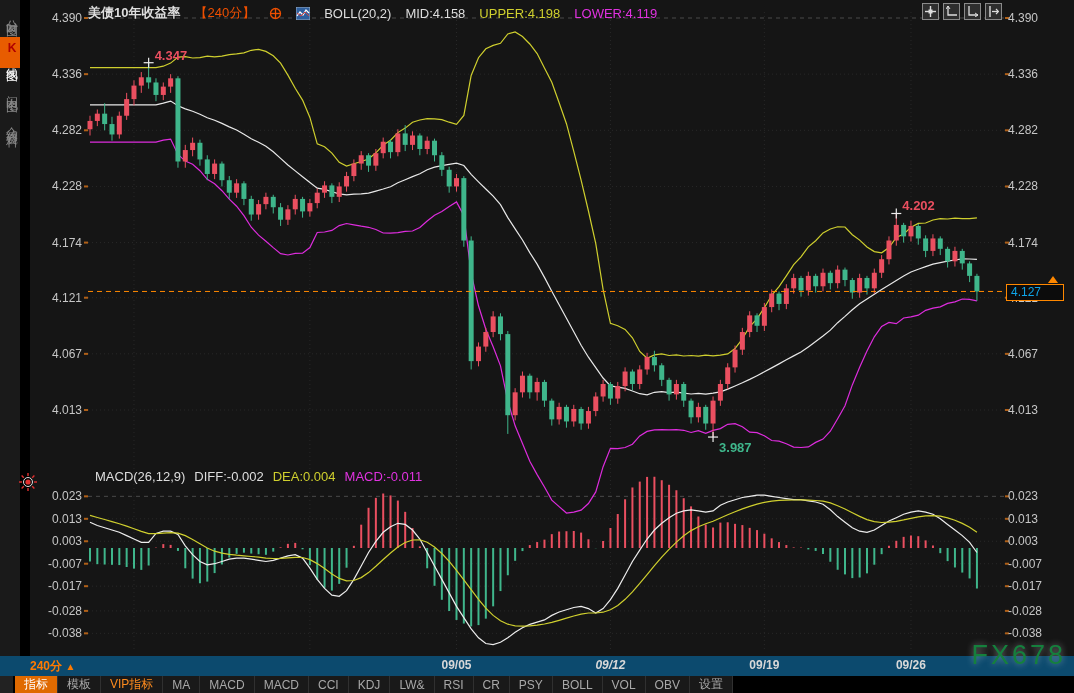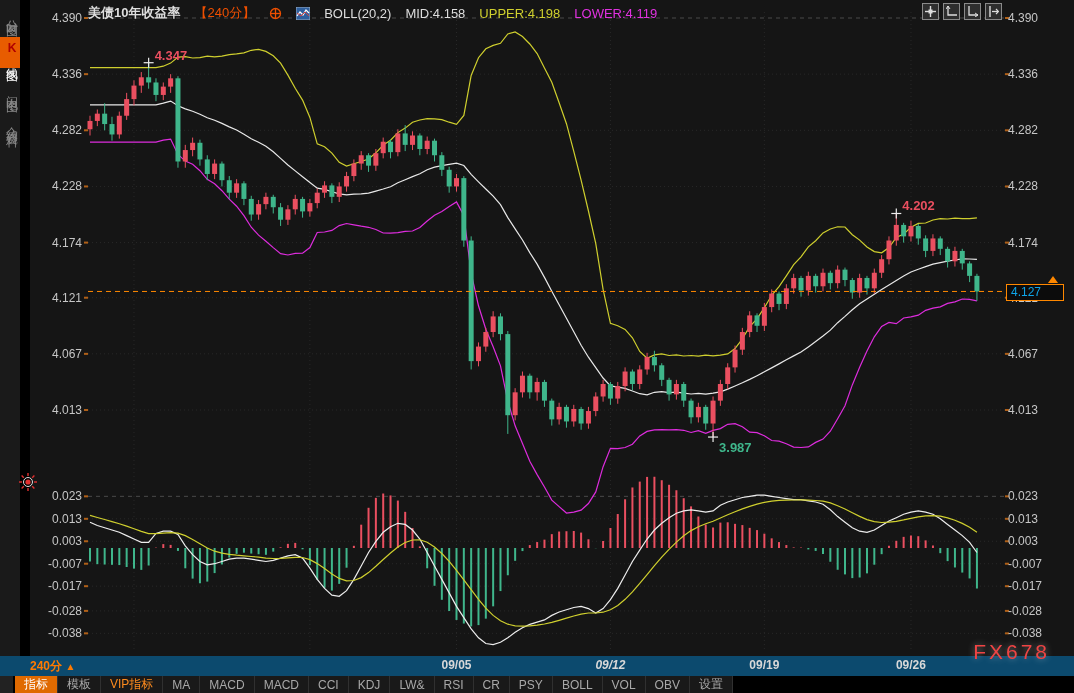--- a/index.html
+++ b/index.html
@@ -35,21 +35,21 @@
   
   #price-badge{position:absolute;left:1006px;top:284px;width:52px;height:15px;z-index:6;
                border:1px solid #ff8800;background:#0c0c0c;color:#0ea5e9;font-size:12px;
                line-height:15px;padding-left:4px;}
   #badge-tri{position:absolute;left:1048px;top:276px;width:0;height:0;z-index:6;
              border-left:5px solid transparent;border-right:5px solid transparent;
              border-bottom:7px solid #ff8800;}
   
   #burst{position:absolute;left:18px;top:472px;z-index:6;}
   
-  #watermark{position:absolute;right:24px;top:640px;z-index:7;font-size:21px;color:#ef4444;
+  #watermark{position:absolute;right:8px;top:640px;z-index:7;font-size:27px;color:#15803d;
              letter-spacing:3px;text-shadow:0 0 7px rgba(255,255,255,.45);}
   
   #xrow{position:absolute;left:0;top:656px;width:1074px;height:20px;background:#0c4a6e;z-index:3;}
   #period-btn{position:absolute;left:30px;top:2px;color:#ff7a00;font-size:12px;font-weight:bold;cursor:pointer;}
   #period-btn .tri{font-size:10px;}
   .xlab{position:absolute;top:2px;width:44px;text-align:center;color:#d8d8d8;
         font-size:12px;font-weight:bold;}
   
   #toolbar{position:absolute;left:0;top:676px;width:1074px;height:17px;background:#000;
            display:flex;align-items:stretch;z-index:3;}
@@ -556,20 +556,26 @@
           <polyline points="1,9 4,5 7,8 10,3 13,6" fill="none" stroke="#fff" stroke-width="1.2"></polyline>
           <polyline points="1,6 5,9 9,5 13,9" fill="none" stroke="#d04040" stroke-width="1"></polyline>
         </svg>
     </span>
     <span>BOLL(20,2)</span>
     <span>MID:4.158</span>
     <span class="upper">UPPER:4.198</span>
     <span class="lower">LOWER:4.119</span>
   </div>
 
+  <div id="macd-header">
+    <span>MACD(26,12,9)</span>
+    <span>DIFF:-0.002</span>
+    <span class="dea">DEA:0.004</span>
+    <span class="macdv">MACD:-0.011</span>
+  </div>
 
   <div id="tr-icons">
     <span class="tr-box">
       <svg width="11" height="11">
           <line x1="5.5" y1="0" x2="5.5" y2="11" stroke="#ddd" stroke-width="1.4"></line>
           <line x1="0" y1="5.5" x2="11" y2="5.5" stroke="#ddd" stroke-width="1.4"></line>
           <rect x="3.5" y="3.5" width="4" height="4" fill="#ddd"></rect>
         </svg>
     </span>
     <span class="tr-box">

